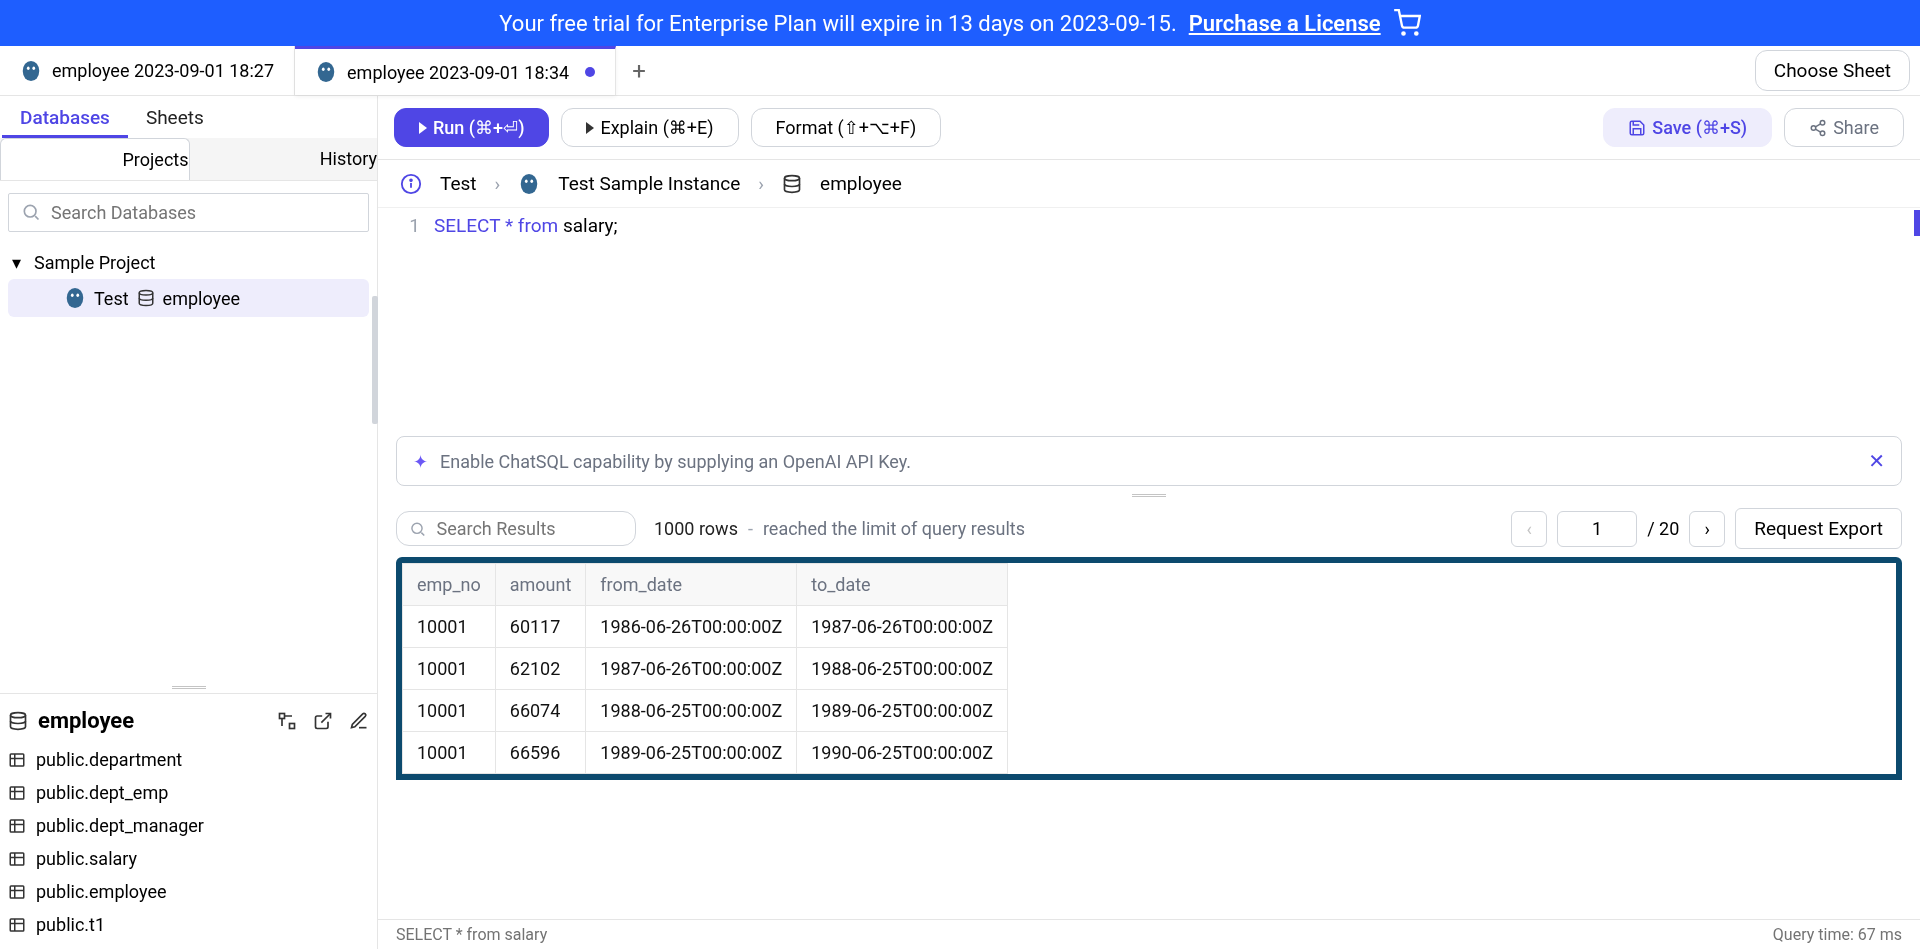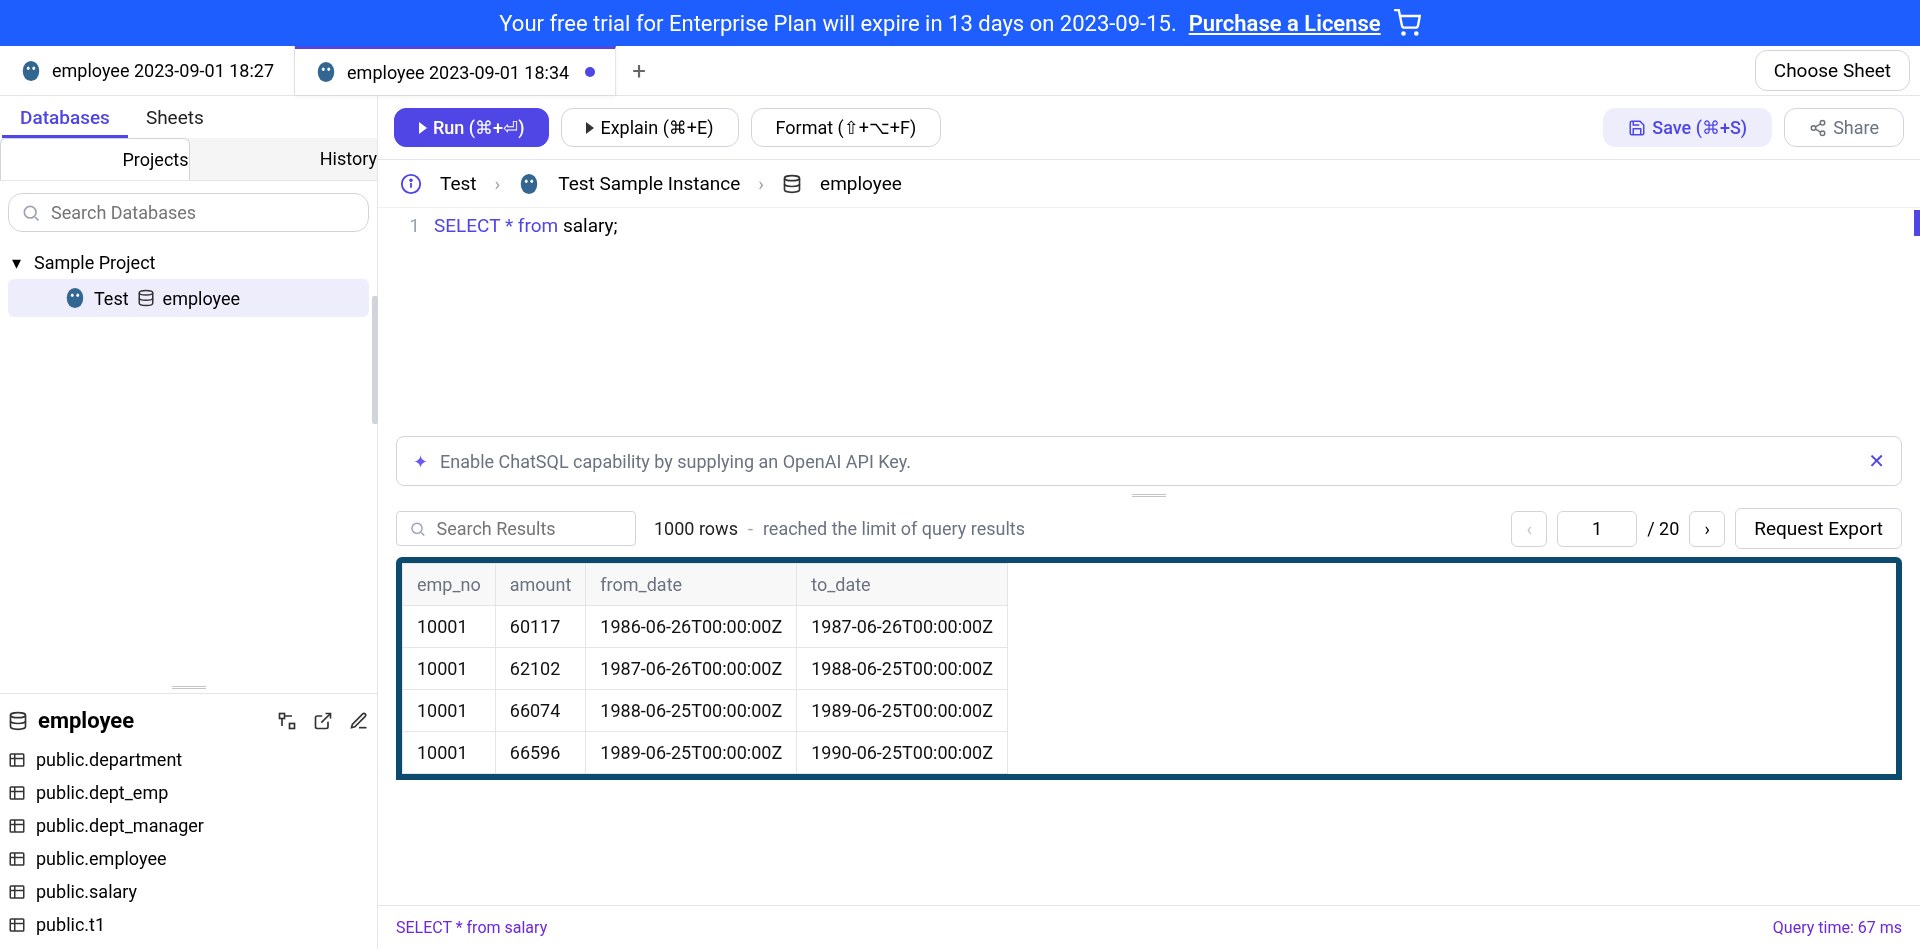--- a/index.html
+++ b/index.html
@@ -25,21 +25,21 @@
 .content { flex:1; display:flex; flex-direction:column; min-width:0; }
 
 
 .side-tabs { display:flex; height:42px; padding:0 0 0 2px; }
 .side-tab { flex:0 0 auto; padding:10px 18px 8px; font-size:19px; cursor:pointer; color:#222; }
 .side-tab.active { color:#4f46e5; border-bottom:3px solid #4f46e5; font-weight:500; }
 .proj-hist { display:flex; border-bottom:1px solid #e5e5e5; background:#f5f5f5; }
 .ph { flex:1; text-align:right; padding:10px 0; cursor:pointer; }
 .ph.active { background:#fff; border:1px solid #d1d5db; border-bottom:0; border-radius:6px 6px 0 0; }
 .search-wrap { padding:12px 8px 8px; }
-.search-box { display:flex; align-items:flex-end; gap:10px; border:1px solid #d1d5db; border-radius:14px; padding:8px 12px; }
+.search-box { display:flex; align-items:flex-start; gap:10px; border:1px solid #d1d5db; border-radius:2px; padding:8px 12px; }
 .search-box input { flex:1; border:0; outline:0; font-size:18px; }
 .tree { padding:6px 8px; }
 .tree-node { display:flex; align-items:center; gap:8px; padding:6px 4px; cursor:pointer; }
 .tree-leaf { display:flex; align-items:center; gap:8px; padding:8px 8px 8px 56px; cursor:pointer; background:#eeedfc; border-radius:6px; }
 .caret { width:14px; display:inline-block; }
 .divider-handle { height:12px; display:flex; align-items:center; justify-content:center; }
 .divider-handle span { width:34px; height:3px; border-top:1px solid #c4c4c4; border-bottom:1px solid #c4c4c4; }
 .schema-panel { border-top:1px solid #e5e5e5; padding:8px; flex:0 0 auto; }
 .schema-head { display:flex; align-items:center; gap:10px; padding:6px 0 10px; }
 .schema-head h3 { font-size:22px; font-weight:700; }
@@ -71,40 +71,40 @@
 
 .chatsql { margin:8px 18px 2px; border:1px solid #d1d5db; border-radius:8px; padding:12px 16px; display:flex; align-items:center; gap:12px; color:#6b7280; }
 .chatsql .close { margin-left:auto; color:#4f46e5; cursor:pointer; font-size:20px; }
 .sparkle { color:#6b58f5; }
 
 .hsep { height:14px; display:flex; align-items:center; justify-content:center; }
 .hsep span { width:34px; border-top:1px solid #c4c4c4; border-bottom:1px solid #c4c4c4; height:3px; }
 
 
 .results-bar { display:flex; align-items:center; gap:18px; padding:6px 18px; }
-.res-search { display:flex; align-items:center; gap:10px; border:1px solid #d1d5db; border-radius:4px; padding:6px 12px; width:240px; }
+.res-search { display:flex; align-items:center; gap:10px; border:1px solid #d1d5db; border-radius:13px; padding:6px 12px; width:240px; }
 .res-search input { border:0; outline:0; font-size:18px; width:100%; }
 .res-info { color:#222; }
 .res-info .dash { color:#9ca3af; margin:0 10px; }
 .res-info .lim { color:#6b7280; }
 .pager { margin-left:auto; display:flex; align-items:center; gap:10px; }
 .pg-btn { border:1px solid #d1d5db; border-radius:6px; width:36px; height:36px; display:flex; align-items:center; justify-content:center; cursor:pointer; }
 .pg-btn.disabled { color:#c4c4c4; }
 .pg-input { border:1px solid #d1d5db; border-radius:6px; width:80px; height:36px; text-align:center; font-size:18px; }
 .export-btn { border:1px solid #d1d5db; border-radius:6px; padding:8px 18px; background:#fff; font-size:19px; cursor:pointer; }
 
 
 .results-table { margin:2px 18px 0; border:6px solid #0c4a6e; border-radius:6px 6px 0 0; overflow:hidden; }
 table { border-collapse:collapse; width:auto; }
 th,td { border:1px solid #e5e5e5; padding:10px 14px; text-align:left; font-size:18px; }
 th { background:#f8f8f8; color:#6b7280; font-weight:400; }
 td { color:#111; }
 
 
-.footer { height:44px; border-top:1px solid #e5e5e5; display:flex; align-items:center; padding:0 18px; font-size:16px; color:#6d28d9; }
+.footer { height:30px; border-top:1px solid #e5e5e5; display:flex; align-items:center; padding:0 18px; font-size:16px; color:#737373; }
 .footer .qt { margin-left:auto; }
 
 svg { display:block; }
 </style>
 </head>
 <body>
 
 <div class="banner">
   <span>Your free trial for Enterprise Plan will expire in 13 days on 2023-09-15.</span>
   <a href="#">Purchase a License</a>
@@ -230,29 +230,29 @@
               <line x1="9" y1="4" x2="9" y2="20"></line>
             </svg>
             <span>public.dept_manager</span>
           </div>
           <div class="tbl-row">
             <svg width="18" height="18" viewBox="0 0 24 24" fill="none" stroke="#333" stroke-width="2">
               <rect x="3" y="4" width="18" height="16" rx="1"></rect>
               <line x1="3" y1="10" x2="21" y2="10"></line>
               <line x1="9" y1="4" x2="9" y2="20"></line>
             </svg>
+            <span>public.salary</span>
+          </div>
+          <div class="tbl-row">
+            <svg width="18" height="18" viewBox="0 0 24 24" fill="none" stroke="#333" stroke-width="2">
+              <rect x="3" y="4" width="18" height="16" rx="1"></rect>
+              <line x1="3" y1="10" x2="21" y2="10"></line>
+              <line x1="9" y1="4" x2="9" y2="20"></line>
+            </svg>
             <span>public.employee</span>
-          </div>
-          <div class="tbl-row">
-            <svg width="18" height="18" viewBox="0 0 24 24" fill="none" stroke="#333" stroke-width="2">
-              <rect x="3" y="4" width="18" height="16" rx="1"></rect>
-              <line x1="3" y1="10" x2="21" y2="10"></line>
-              <line x1="9" y1="4" x2="9" y2="20"></line>
-            </svg>
-            <span>public.salary</span>
           </div>
           <div class="tbl-row">
             <svg width="18" height="18" viewBox="0 0 24 24" fill="none" stroke="#333" stroke-width="2">
               <rect x="3" y="4" width="18" height="16" rx="1"></rect>
               <line x1="3" y1="10" x2="21" y2="10"></line>
               <line x1="9" y1="4" x2="9" y2="20"></line>
             </svg>
             <span>public.t1</span>
           </div>
         </div>

